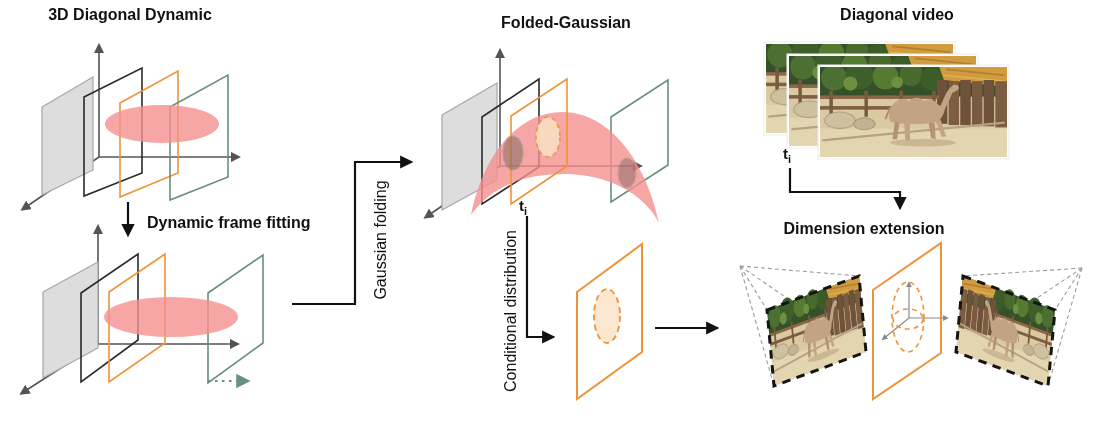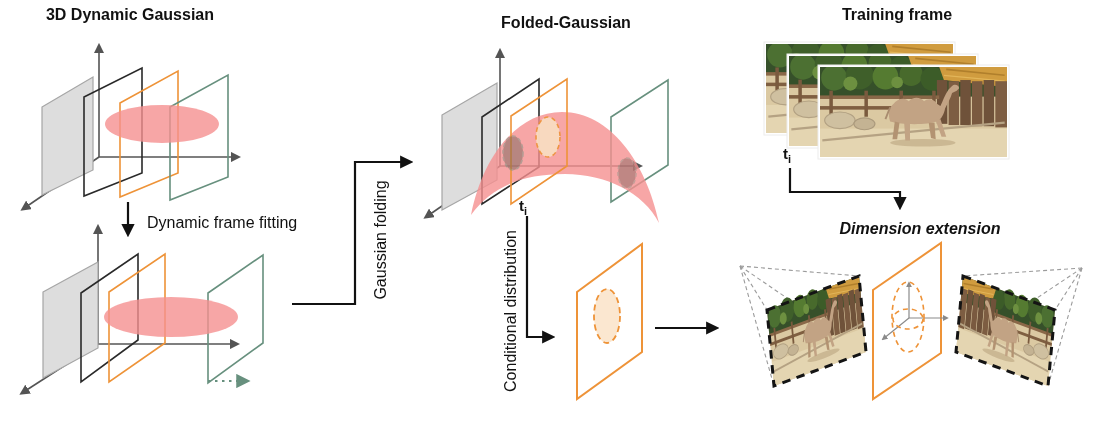--- a/index.html
+++ b/index.html
@@ -3,21 +3,21 @@
 <meta charset="utf-8">
 <style>
   html,body{margin:0;padding:0;background:#ffffff;}
   .canvas{
     position:relative;width:1110px;height:423px;background:#ffffff;
     font-family:"Liberation Sans","DejaVu Sans",sans-serif;overflow:hidden;
   }
   .canvas svg{position:absolute;left:0;top:0;}
   .ovl{position:absolute;color:#111;white-space:nowrap;}
   .title{font-size:16px;font-weight:700;text-align:center;line-height:18px;}
-  .flowlabel{font-size:16px;font-weight:400;}
+  .flowlabel{font-size:16px;font-weight:700;}
   .rotlabel{font-size:16px;font-weight:400;text-align:center;transform:rotate(-90deg);transform-origin:center center;line-height:18px;}
   .tsub{font-size:15px;font-weight:bold;}
   .tsub sub{font-size:11px;}
 </style>
 </head>
 <body>
 
 <div class="canvas">
 
 <svg width="1110" height="423" viewBox="0 0 1110 423">
@@ -191,24 +191,24 @@
       <g transform="matrix(0.575,0.2125,-0.0921,1,963,276)">
             <g transform="translate(160,0) scale(-1,1)">
               <use href="#scene"></use>
             </g>
           </g>
       <polygon points="963,276 1055,310 1048,386 956,352" fill="none" stroke="#141414" stroke-width="3" stroke-dasharray="8.5 6.5"></polygon>
     </g>
   </g>
 </svg>
 
-<div class="ovl title" style="left:30px;top:6px;width:200px;">3D Dynamic Gaussian</div>
+<div class="ovl title" style="left:30px;top:6px;width:200px;">3D Diagonal Dynamic</div>
 <div class="ovl title" style="left:466px;top:6px;width:200px;margin-top:8px;">Folded-Gaussian</div>
-<div class="ovl title" style="left:797px;top:6px;width:200px;">Training frame</div>
-<div class="ovl title" style="left:820px;top:220px;width:200px;font-style:italic;">Dimension extension</div>
+<div class="ovl title" style="left:797px;top:6px;width:200px;">Diagonal video</div>
+<div class="ovl title" style="left:764px;top:220px;width:200px;">Dimension extension</div>
 
 <div class="ovl flowlabel" style="left:147px;top:214px;">Dynamic frame fitting</div>
 <div class="ovl rotlabel" style="left:311px;top:231px;width:140px;">Gaussian folding</div>
 <div class="ovl rotlabel" style="left:416px;top:302px;width:190px;">Conditional distribution</div>
 
 <div class="ovl tsub" style="left:519px;top:197px;"><span>t</span><sub>i</sub></div>
 <div class="ovl tsub" style="left:783px;top:145px;"><span>t</span><sub>i</sub></div>
 
 </div>
 

